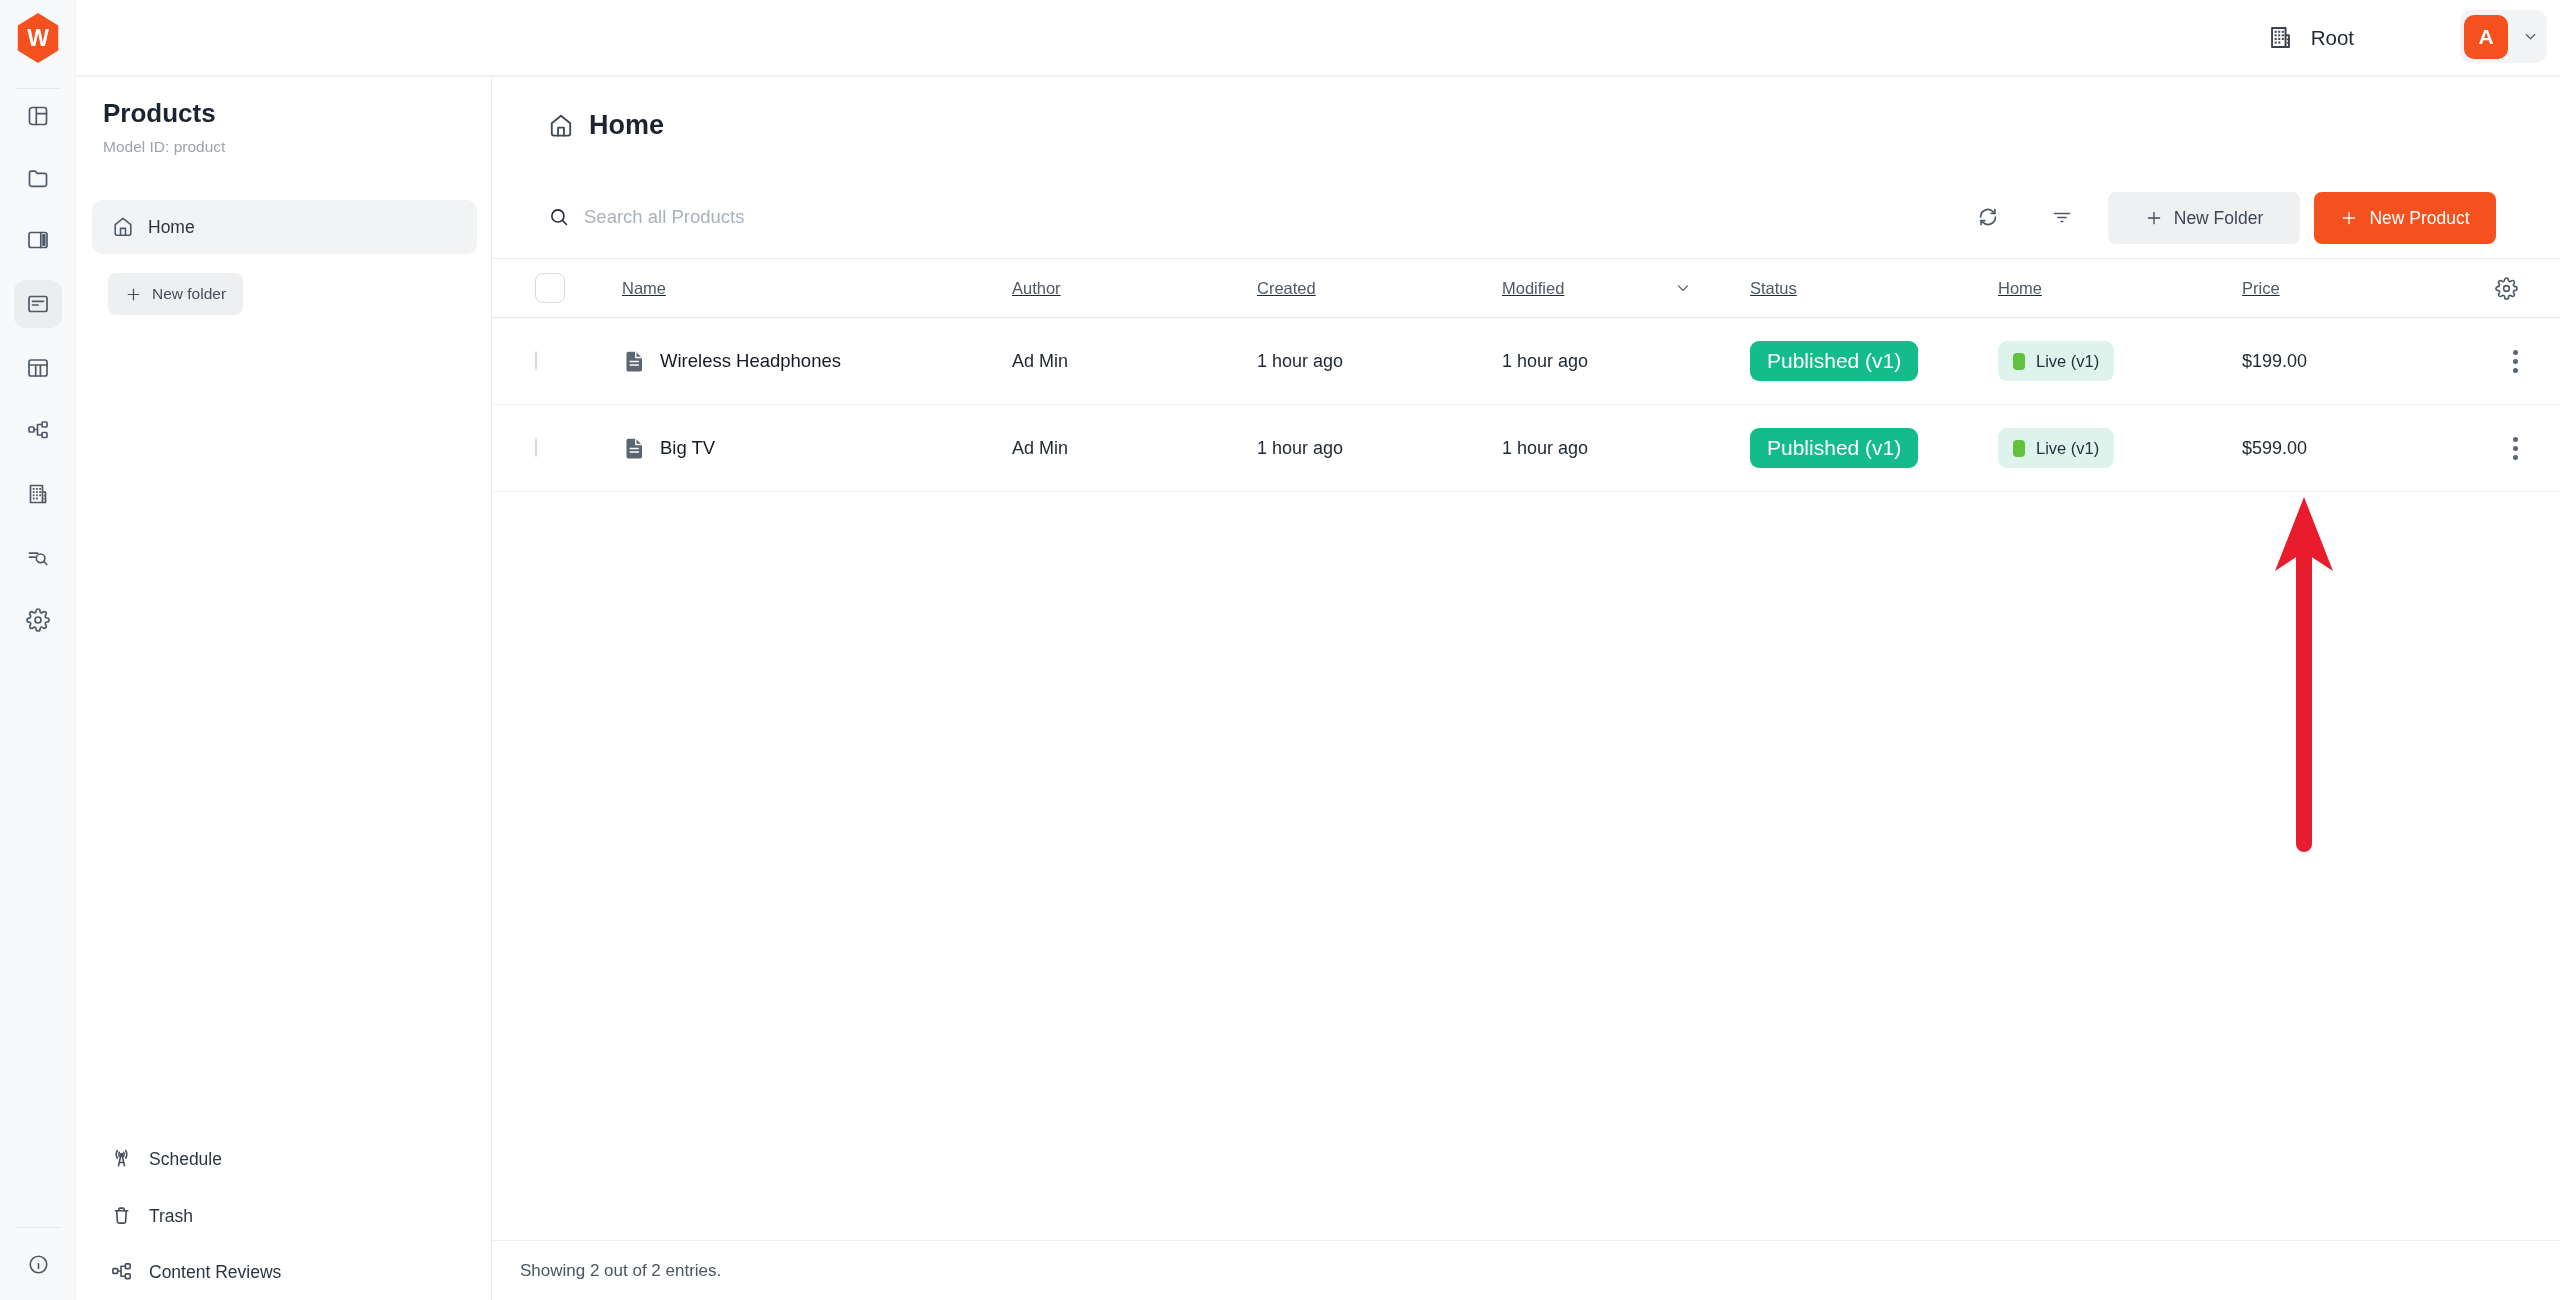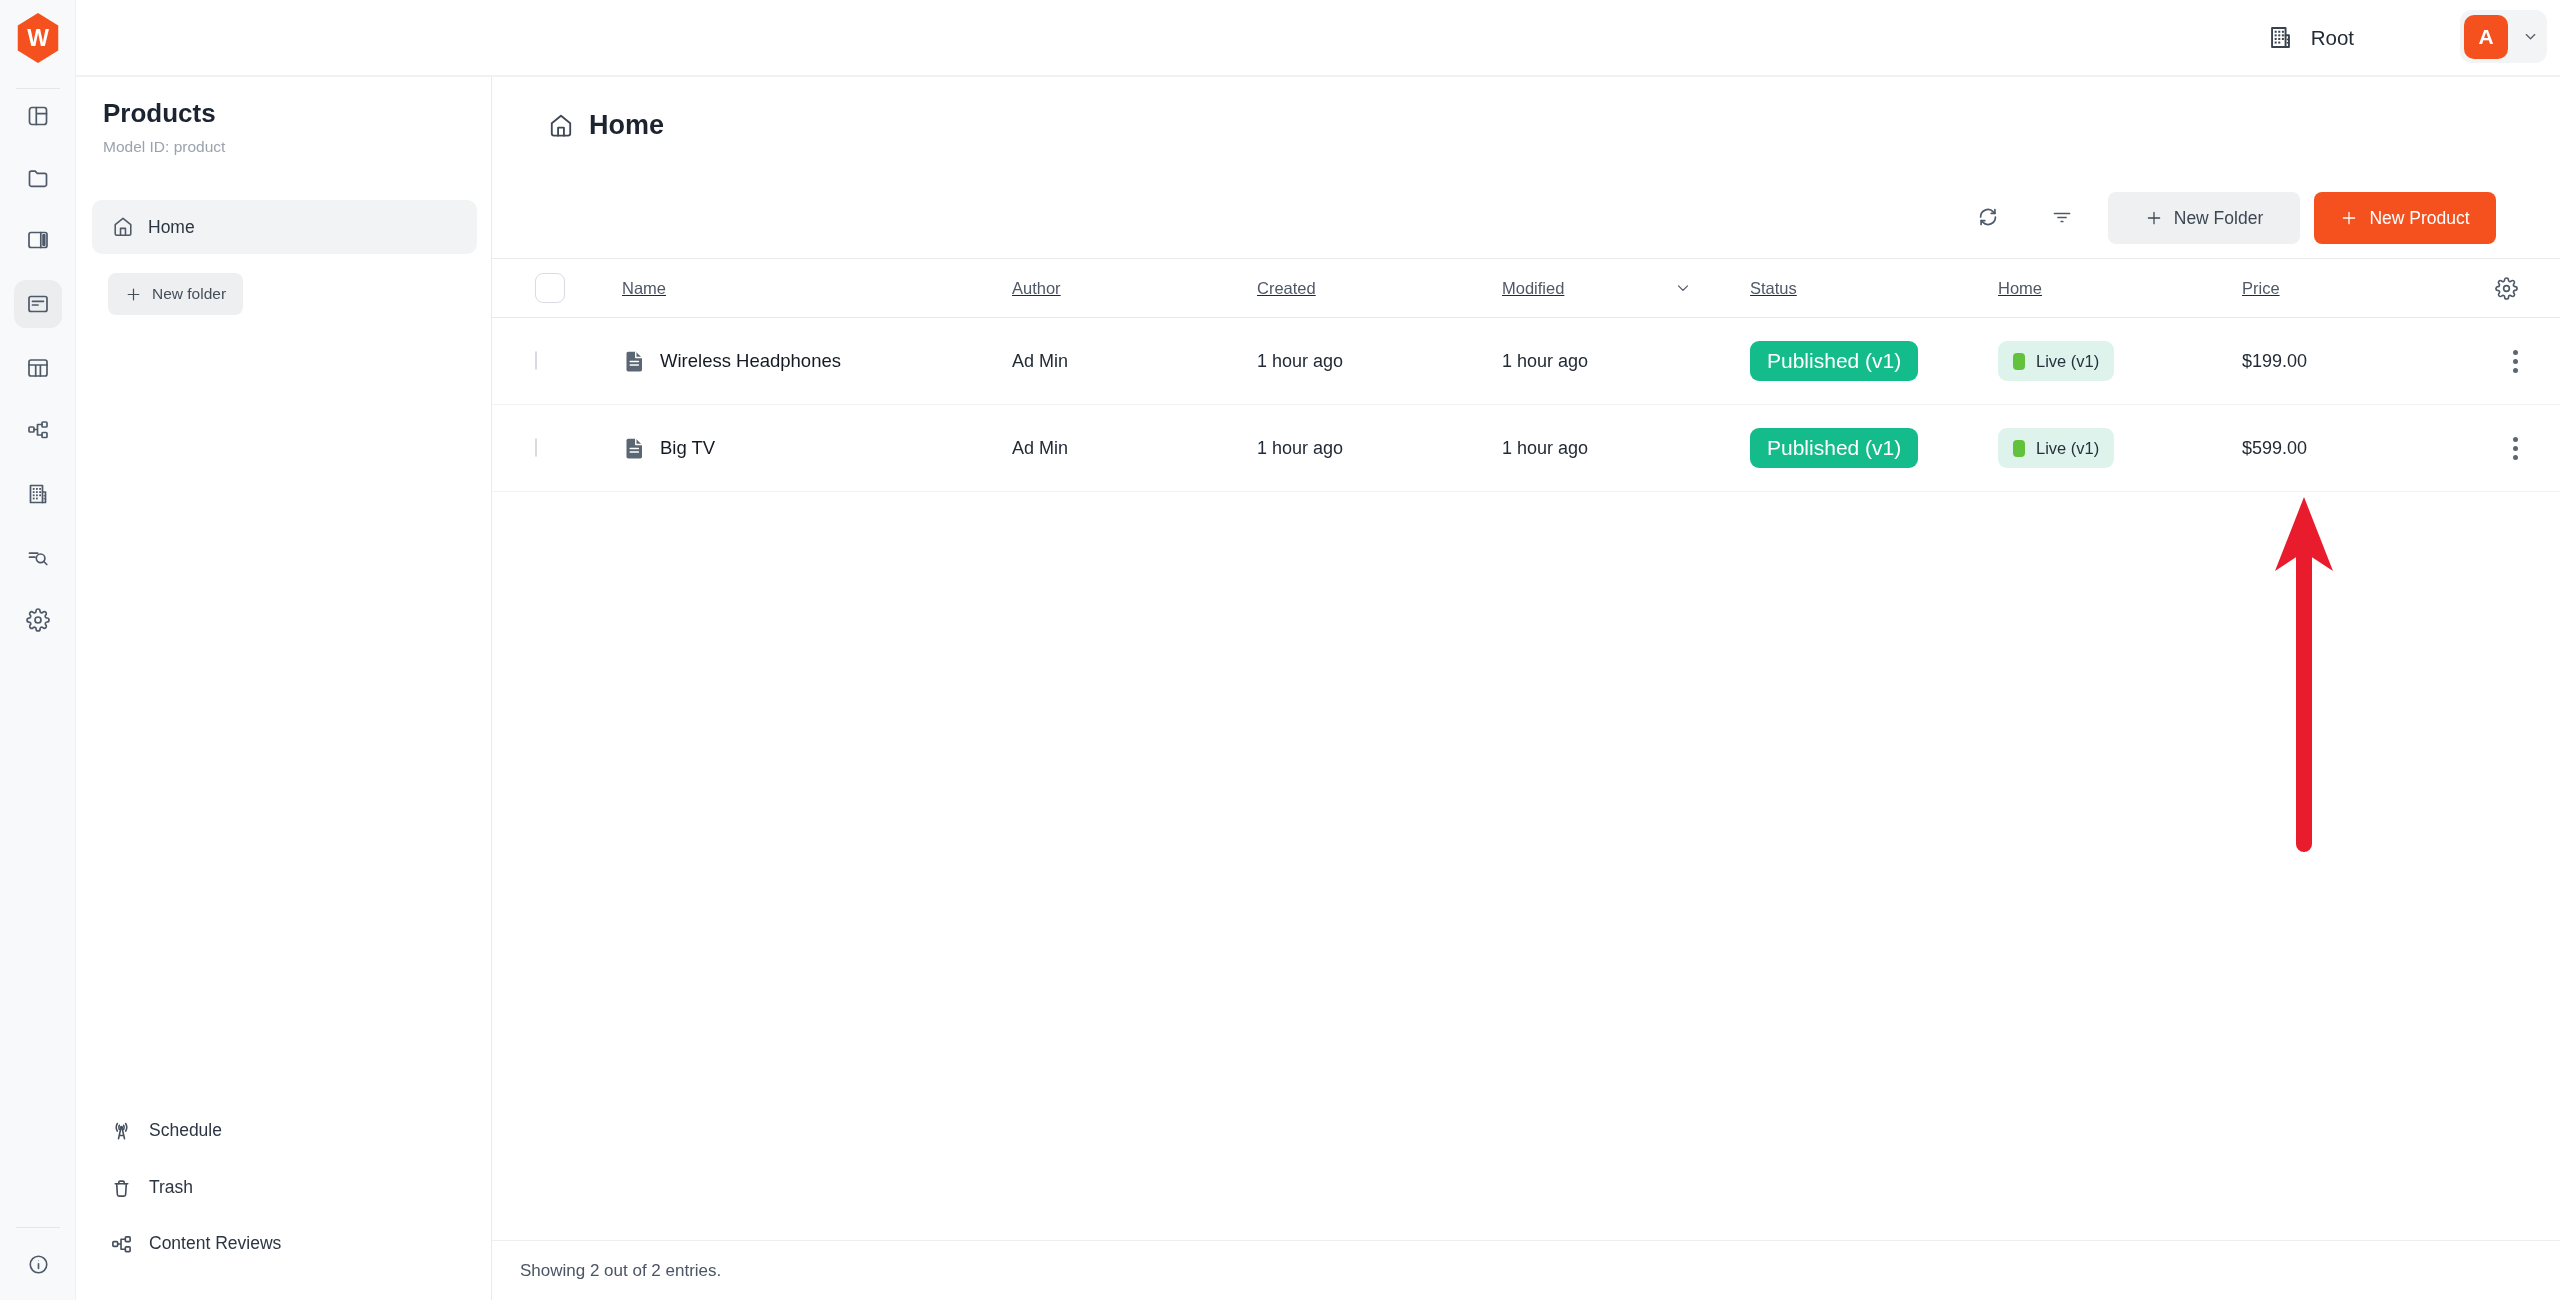--- a/index.html
+++ b/index.html
@@ -34,21 +34,21 @@
                     background:#f2f3f4; border-radius:10px; display:flex; align-items:center;
                     padding-left:20px; gap:14px; color:#4f5a68; cursor:pointer; }
   .tree-item-home svg { width:22px; height:22px; }
   .tree-item-home .lbl { font-size:17.5px; color:#2c3642; }
   .btn-newfolder { position:absolute; left:32px; top:196px; height:42px;
                    background:#edeff0; border:none; border-radius:8px; display:flex; align-items:center;
                    padding:0 17px; gap:10px; color:#454f5b; font-size:15.5px; cursor:pointer;
                    font-family:inherit; }
   .btn-newfolder svg { width:17px; height:17px; }
   .panel-footer-item { position:absolute; left:16px; width:385px; height:50px; display:flex;
-                       align-items:flex-start; padding-left:18px; gap:16px; color:#454f5b; cursor:pointer; }
+                       align-items:flex-end; padding-left:18px; gap:16px; color:#454f5b; cursor:pointer; }
   .panel-footer-item svg { width:23px; height:23px; }
   .panel-footer-item .lbl { font-size:17.5px; color:#2c3642; }
   .pf-schedule { top:1043px; } .pf-trash { top:1100px; } .pf-reviews { top:1156px; }
 
   
   .topbar { position:absolute; left:76px; top:0; width:2484px; height:77px; background:#fff;
             border-bottom:2px solid #f0f1f2; z-index:3; }
   .tenant { position:absolute; right:206px; top:0; height:75px; display:flex; align-items:center;
             gap:17px; color:#39424e; cursor:pointer; }
   .tenant svg { width:27px; height:27px; }
@@ -341,20 +341,26 @@
 <main class="main">
 
   <div class="page-header">
     <svg class="icon">
         <use href="#i-home"></use>
       </svg>
     <span class="page-title">Home</span>
   </div>
 
   <div class="toolbar">
+    <div class="searchbox">
+      <svg class="icon">
+          <use href="#i-search"></use>
+        </svg>
+      <input type="text" placeholder="Search all Products" style="">
+    </div>
     <div class="tool-icon ti-refresh">
       <svg class="icon">
           <use href="#i-refresh"></use>
         </svg>
     </div>
     <div class="tool-icon ti-filter">
       <svg class="icon">
           <use href="#i-filter"></use>
         </svg>
     </div>

